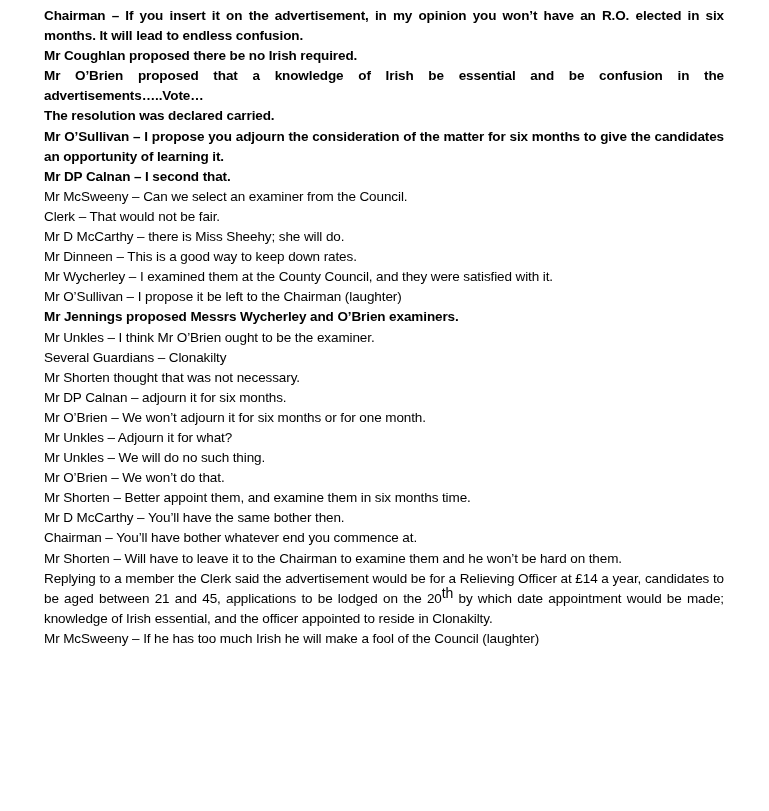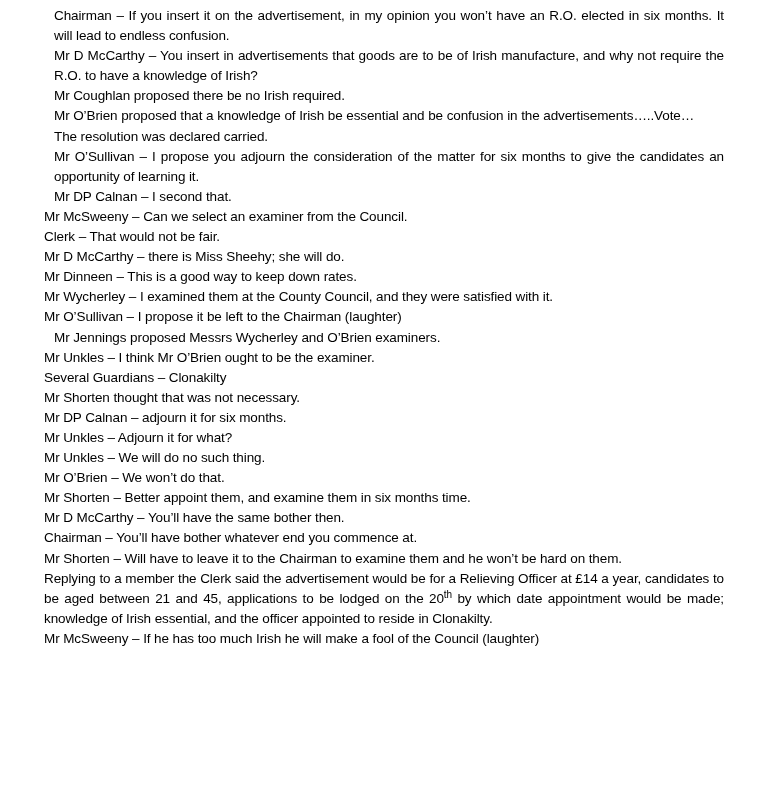--- a/index.html
+++ b/index.html
@@ -18,50 +18,50 @@
     font-family: "Liberation Sans", sans-serif;
     font-size: 13.5px;
     line-height: 20.1px;
     letter-spacing: -0.1px;
   }
   p.para {
     margin: 0;
     padding: 0;
     text-align: justify;
   }
-  p.para.bold { font-weight: 400; margin-left: 10px; }
+  p.para.bold { font-weight: 700; }
   .inline-bold { font-weight: 400; }
   sup.ord {
-    font-size: 10px;
+    font-size: 14px;
     line-height: 0;
     vertical-align: super;
   }
 </style>
 </head>
 <body>
 
 <div class="page">
   <p class="para bold">Chairman – If you insert it on the advertisement, in my opinion you won’t have an R.O. elected in six months. It will lead to endless confusion.</p>
-  <p class="para bold">Mr D McCarthy – You insert in advertisements that goods are to be of Irish manufacture, and why not require the R.O. to have a knowledge of Irish?</p>
   <p class="para bold">Mr Coughlan proposed there be no Irish required.</p>
   <p class="para bold">Mr O’Brien proposed that a knowledge of Irish be essential and be confusion in the advertisements…..Vote…</p>
   <p class="para bold">The resolution was declared carried.</p>
   <p class="para bold">Mr O’Sullivan – I propose you adjourn the consideration of the matter for six months to give the candidates an opportunity of learning it.</p>
   <p class="para bold">Mr DP Calnan – I second that.</p>
   <p class="para">Mr McSweeny – Can we select an examiner from the Council.</p>
   <p class="para">Clerk – That would not be fair.</p>
   <p class="para">Mr D McCarthy – there is Miss Sheehy; she will do.</p>
   <p class="para">Mr Dinneen – This is a good way to keep down rates.</p>
   <p class="para">Mr Wycherley – I examined them at the County Council, and they were satisfied with it.</p>
   <p class="para">Mr O’Sullivan – I propose it be left to the Chairman (laughter)</p>
   <p class="para bold">Mr Jennings proposed Messrs Wycherley and O’Brien examiners.</p>
   <p class="para">Mr Unkles – I think Mr O’Brien ought to be the examiner.</p>
   <p class="para">Several Guardians – Clonakilty</p>
   <p class="para">Mr Shorten thought that was not necessary.</p>
   <p class="para">Mr DP Calnan – adjourn it for six months.</p>
+  <p class="para">Mr O’Brien – We won’t adjourn it for six months or for one month.</p>
   <p class="para">Mr Unkles – Adjourn it for what?</p>
   <p class="para">Mr Unkles – We will do no such thing.</p>
   <p class="para">Mr O’Brien – We won’t do that.</p>
   <p class="para">Mr Shorten – Better appoint them, and examine them in six months time.</p>
   <p class="para">Mr D McCarthy – You’ll have the same bother then.</p>
   <p class="para">Chairman – You’ll have bother whatever end you commence at.</p>
   <p class="para">Mr Shorten – Will have to leave it to the Chairman to examine them and he won’t be hard on them.</p>
   <p class="para">
     <span>Replying to a member the Clerk said the advertisement would be for a Relieving Officer at £14 a year, candidates to be aged between 21 and 45, applications to be lodged on the 20</span><sup class="ord">th</sup><span> by which date appointment would be made; </span><span class="inline-bold">knowledge of Irish essential,</span><span> and the officer appointed to reside in Clonakilty.</span>
   </p>

